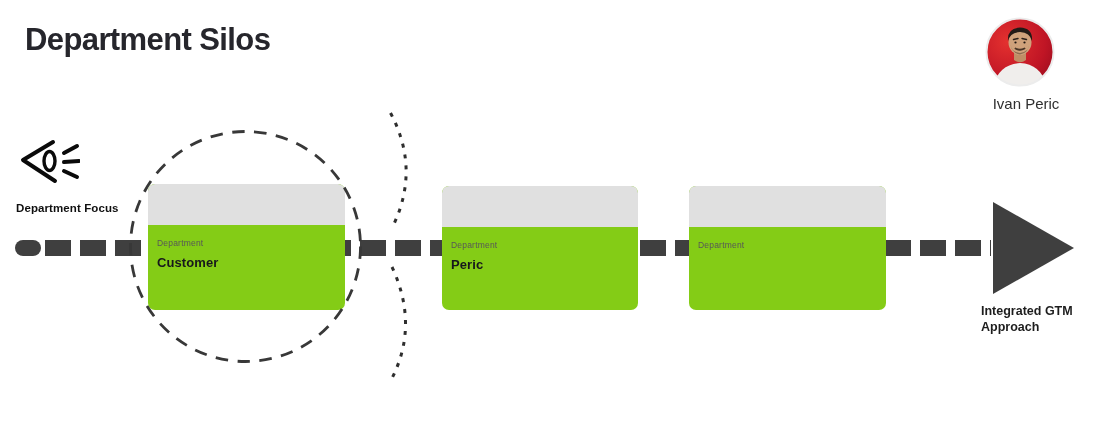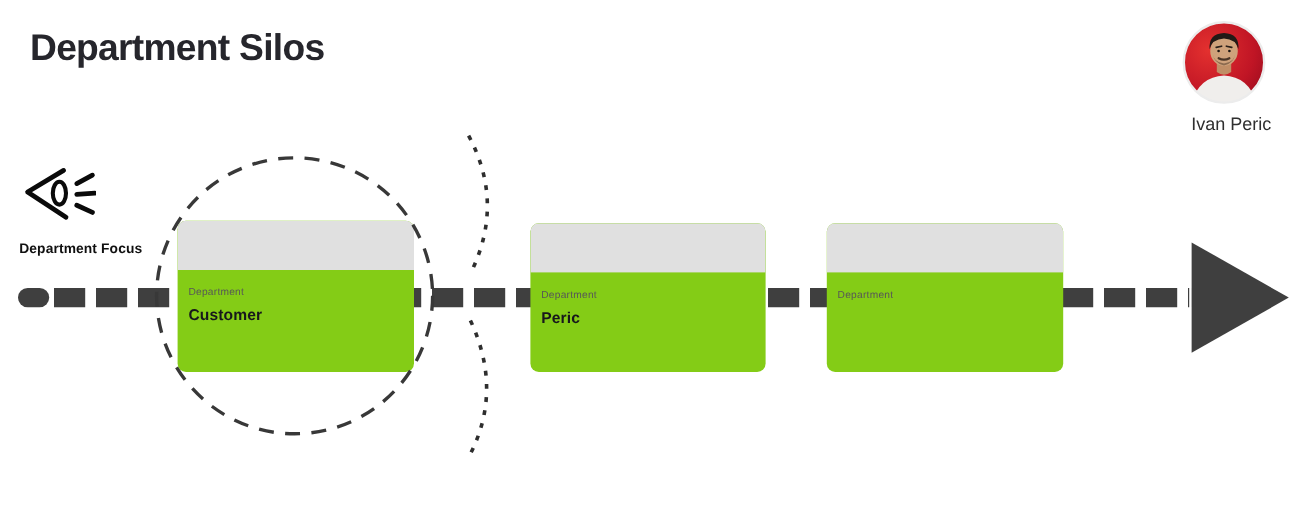--- a/index.html
+++ b/index.html
@@ -121,14 +121,18 @@
       <div class="card-category">Department</div>
     </div>
   </div>
 
   <svg class="layer overlay-svg" width="1093" height="432" viewBox="0 0 1093 432">
     <circle cx="245.5" cy="246.5" r="115" fill="none" stroke="#383838" stroke-width="2.8" stroke-dasharray="12.5 9.5"></circle>
     <path d="M390.5,113 Q421,170 392,228" fill="none" stroke="#2e2e2e" stroke-width="3" stroke-dasharray="4 7"></path>
     <path d="M392,267 Q420,327 390,382" fill="none" stroke="#2e2e2e" stroke-width="3" stroke-dasharray="4 7"></path>
   </svg>
 
+  <div class="gtm-label">
+    <div>Integrated GTM</div>
+    <div>Approach</div>
+  </div>
 
 </div>
 
 </body></html>

